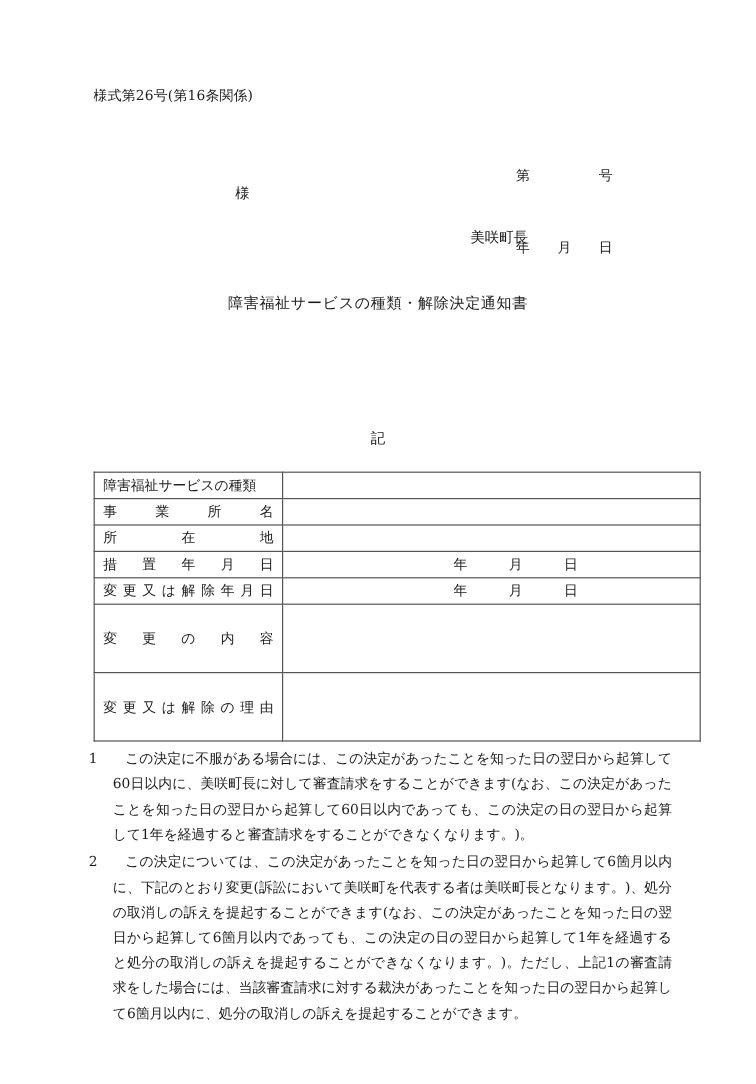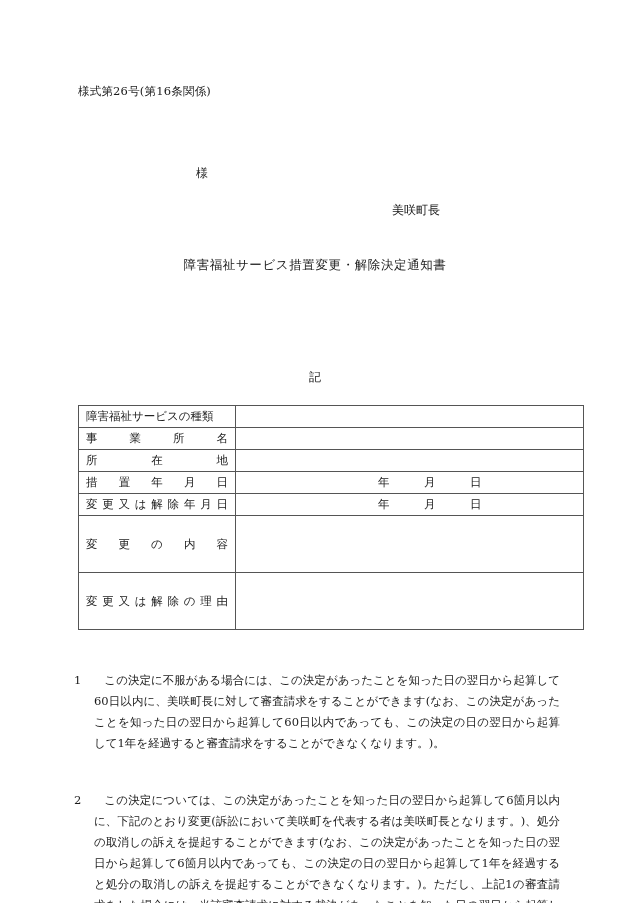--- a/index.html
+++ b/index.html
@@ -12,21 +12,21 @@
     width: 630px;
     height: 903px;
     position: relative;
     font-family: "DejaVu Serif", "Liberation Serif", serif;
     color: #1a1a1a;
     overflow: hidden;
   }
   .page {
     position: absolute;
     left: 0;
-    top: 12px;
+    top: 0;
     width: 630px;
     height: 778px;
     background: #ffffff;
   }
 
   
   .form-no {
     position: absolute;
     left: 78px;
     top: 72px;
@@ -148,36 +148,40 @@
     margin-bottom: 2px;
     line-height: 21px;
     text-align: justify;
     text-justify: inter-character;
   }
   .note .marker {
     position: absolute;
     left: 2px;
     top: 0;
   }
-  .note .body { display: block; margin-top: 36px; }
+  .note .body { display: block; }
   .note .body .first { padding-left: 0.9em; }
 </style>
 </head>
 <body>
 
 <div class="page">
 
   <div class="form-no">様式第26号(第16条関係)</div>
 
+  <div class="doc-meta">
+    <div>第　　　　　号</div>
+    <div>年　　月　　日</div>
+  </div>
 
   <div class="addressee">様</div>
 
   <div class="issuer">美咲町長</div>
 
-  <div class="doc-title">障害福祉サービス措置変更・解除決定通知書</div>
+  <div class="doc-title">障害福祉サービスの種類・解除決定通知書</div>
 
 
   <div class="ki-mark">記</div>
 
   <table class="form-table">
     <tbody>
         <tr>
           <td class="label">
             <span class="label-plain">障害福祉サービスの種類</span>
           </td>

